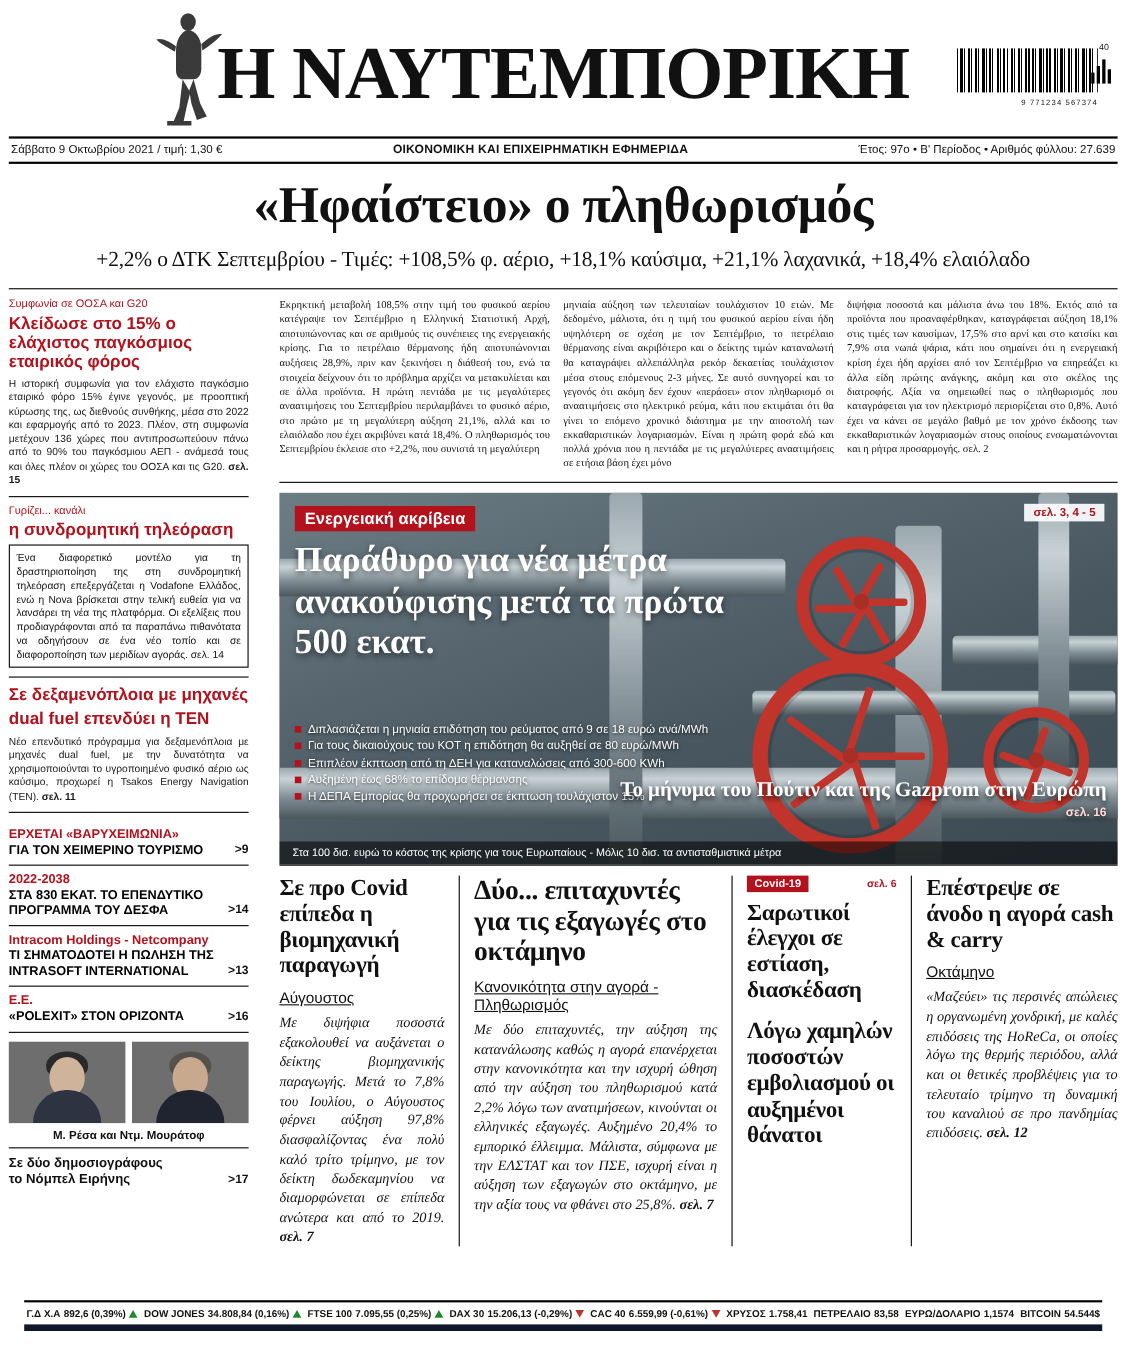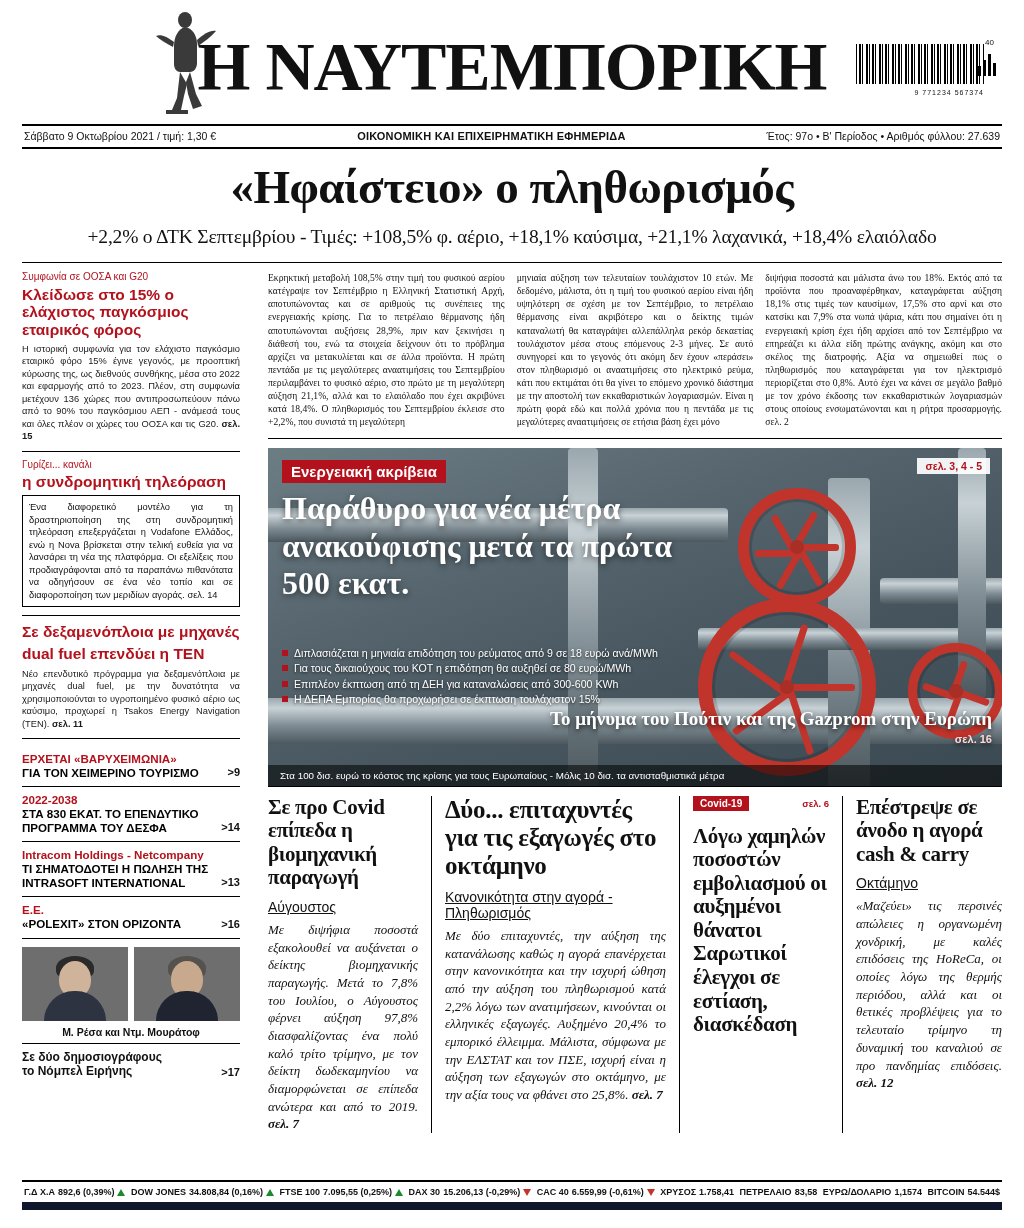--- a/index.html
+++ b/index.html
@@ -13,21 +13,21 @@
     font-family: "Liberation Serif", serif;
     color: #111;
     position: relative;
     overflow: hidden;
   }
   .page {
     width: 1024px;
     height: 1228px;
     position: relative;
     box-sizing: border-box;
-    padding: 0 22px;
+    padding: 0 8px;
   }
 
   
   .masthead {
     position: relative;
     height: 122px;
     display: flex;
     align-items: flex-end;
     justify-content: center;
   }
@@ -323,21 +323,21 @@
     color: #fff;
     font-weight: bold;
     font-size: 32px;
     line-height: 1.18;
     text-shadow: 0 2px 6px rgba(0,0,0,.55);
     max-width: 420px;
   }
   .feature-bullets {
     position: absolute;
     left: 14px;
-    top: 198px;
+    top: 208px;
     color: #fff;
     font-family: "Liberation Sans", sans-serif;
     font-size: 10.6px;
     line-height: 1.45;
     text-shadow: 0 1px 3px rgba(0,0,0,.8);
     max-width: 420px;
   }
   .feature-bullets div { position: relative; padding-left: 12px; }
   .feature-bullets div::before {
     content: "";
@@ -422,21 +422,21 @@
     font-weight: bold;
     font-size: 9.5px;
   }
 
   
   .ticker {
     position: absolute;
     left: 22px; right: 22px;
     bottom: 18px;
     border-top: 2px solid #000;
-    border-bottom: 8px solid #0f172a;
+    border-bottom: 6px solid #0f172a;
     padding: 5px 2px;
     display: flex;
     justify-content: space-between;
     align-items: center;
     font-family: "Liberation Sans", sans-serif;
     font-size: 9px;
     font-weight: bold;
   }
   .tick { display: flex; align-items: center; gap: 3px; white-space: nowrap; }
   .tri { width: 0; height: 0; border-left: 4px solid transparent; border-right: 4px solid transparent; }
@@ -613,20 +613,21 @@
             <i class="spoke" style="width:34px; transform:rotate(290deg) translateY(-3px);"></i>
           </div>
         </div>
         <div class="feature-kicker">Ενεργειακή ακρίβεια</div>
         <div class="feature-pages">σελ. 3, 4 - 5</div>
         <div class="feature-title">Παράθυρο για νέα μέτρα ανακούφισης μετά τα πρώτα 500 εκατ.</div>
         <div class="feature-bullets">
           <div>Διπλασιάζεται η μηνιαία επιδότηση του ρεύματος από 9 σε 18 ευρώ ανά/MWh</div>
           <div>Για τους δικαιούχους του ΚΟΤ η επιδότηση θα αυξηθεί σε 80 ευρώ/MWh</div>
           <div>Επιπλέον έκπτωση από τη ΔΕΗ για καταναλώσεις από 300-600 KWh</div>
+          <div>Αυξημένη έως 68% το επίδομα θέρμανσης</div>
           <div>Η ΔΕΠΑ Εμπορίας θα προχωρήσει σε έκπτωση τουλάχιστον 15%</div>
         </div>
         <div class="feature-side">
           <span>Το μήνυμα του Πούτιν και της Gazprom στην Ευρώπη</span>
           <div class="pg">σελ. 16</div>
         </div>
         <div class="feature-caption">Στα 100 δισ. ευρώ το κόστος της κρίσης για τους Ευρωπαίους - Μόλις 10 δισ. τα αντισταθμιστικά μέτρα</div>
       </div>
 
       <div class="bottom-cols">
@@ -647,22 +648,22 @@
             <span>Με δύο επιταχυντές, την αύξηση της κατανάλωσης καθώς η αγορά επανέρχεται στην κανονικότητα και την ισχυρή ώθηση από την αύξηση του πληθωρισμού κατά 2,2% λόγω των ανατιμήσεων, κινούνται οι ελληνικές εξαγωγές. Αυξημένο 20,4% το εμπορικό έλλειμμα. Μάλιστα, σύμφωνα με την ΕΛΣΤΑΤ και τον ΠΣΕ, ισχυρή είναι η αύξηση των εξαγωγών στο οκτάμηνο, με την αξία τους να φθάνει στο 25,8%.</span>
             <b>σελ. 7</b>
           </div>
         </div>
 
         <div class="bcol">
           <div class="covid-tag">
             <span class="covid-badge">Covid-19</span>
             <span class="covid-pg">σελ. 6</span>
           </div>
+          <div class="bc-title">Σαρωτικοί έλεγχοι σε εστίαση, διασκέδαση</div>
           <div class="bc-title" style="margin-top:14px">Λόγω χαμηλών ποσοστών εμβολιασμού οι αυξημένοι θάνατοι</div>
-          <div class="bc-title">Σαρωτικοί έλεγχοι σε εστίαση, διασκέδαση</div>
         </div>
 
         <div class="bcol">
           <div class="bc-title">Επέστρεψε σε άνοδο η αγορά cash &amp; carry</div>
           <div class="bc-sub">Οκτάμηνο</div>
           <div class="bc-body">
             <span>«Μαζεύει» τις περσινές απώλειες η οργανωμένη χονδρική, με καλές επιδόσεις της HoReCa, οι οποίες λόγω της θερμής περιόδου, αλλά και οι θετικές προβλέψεις για το τελευταίο τρίμηνο τη δυναμική του καναλιού σε προ πανδημίας επιδόσεις.</span>
             <b>σελ. 12</b>
           </div>
         </div>

